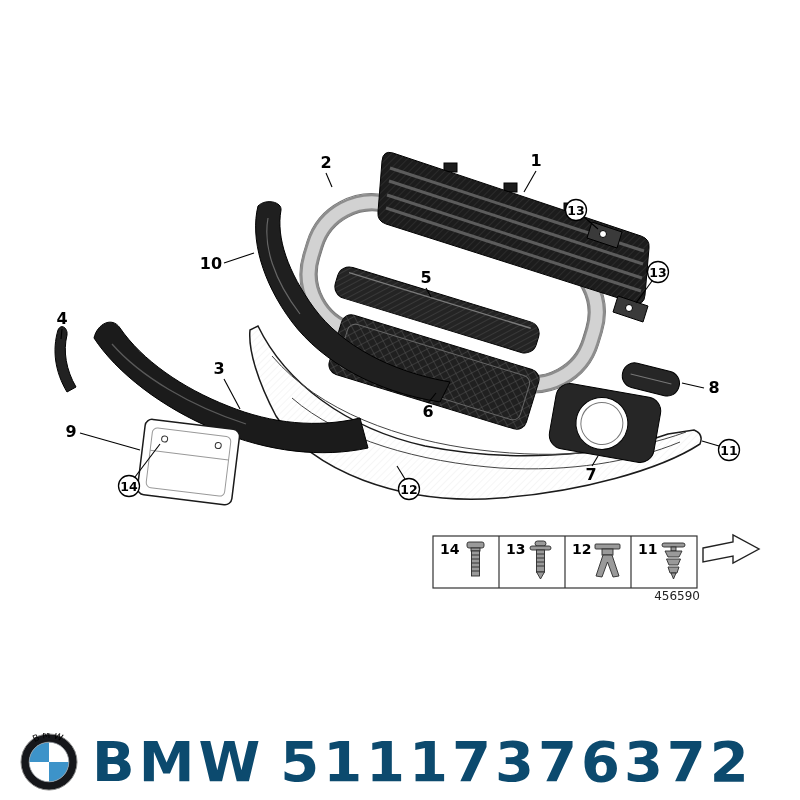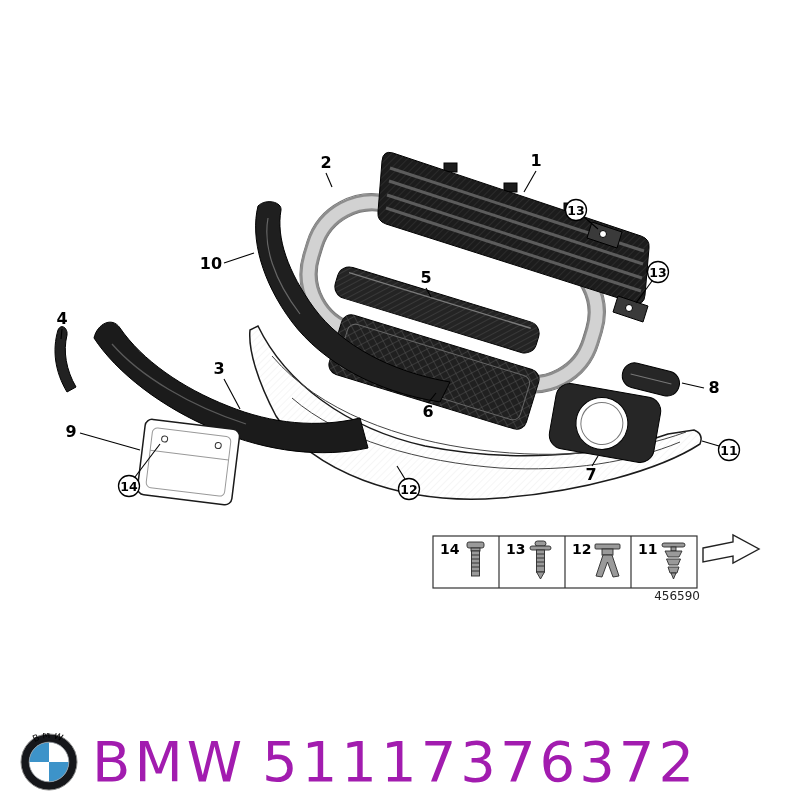--- a/index.html
+++ b/index.html
@@ -6,22 +6,22 @@
   .stage{position:relative;width:800px;height:800px;background:#fff;overflow:hidden;
          font-family:"DejaVu Sans",sans-serif;}
   svg.diagram{position:absolute;top:0;left:0;}
   svg text{fill:#000;font-family:"DejaVu Sans",sans-serif;}
   .cnum{font-size:16px;font-weight:bold;text-anchor:middle;}
   .ctext{font-size:12.5px;font-weight:bold;text-anchor:middle;}
   .cellnum{font-size:14px;font-weight:bold;}
   .dnum{font-size:12px;fill:#222;text-anchor:end;}
   .leader{stroke:#000;stroke-width:1.1;fill:none;}
   .footer{position:absolute;left:20px;bottom:6px;display:flex;align-items:center;gap:14px;}
-  .pn{font-size:56px;letter-spacing:4px;color:#a21caf;white-space:nowrap;
-      font-family:"DejaVu Sans",sans-serif;}
+  .pn{font-size:56px;letter-spacing:4px;color:#0c4a6e;white-space:nowrap;
+      font-family:"DejaVu Sans",sans-serif;font-weight:bold;}
   .pn .sp{display:inline-block;width:16px;}
 </style>
 </head>
 <body>
 
 <div class="stage">
 
 <svg class="diagram" width="800" height="800" viewBox="0 0 800 800">
   <defs>
     <pattern id="diagFine" width="5" height="5" patternUnits="userSpaceOnUse" patternTransform="rotate(45)">

